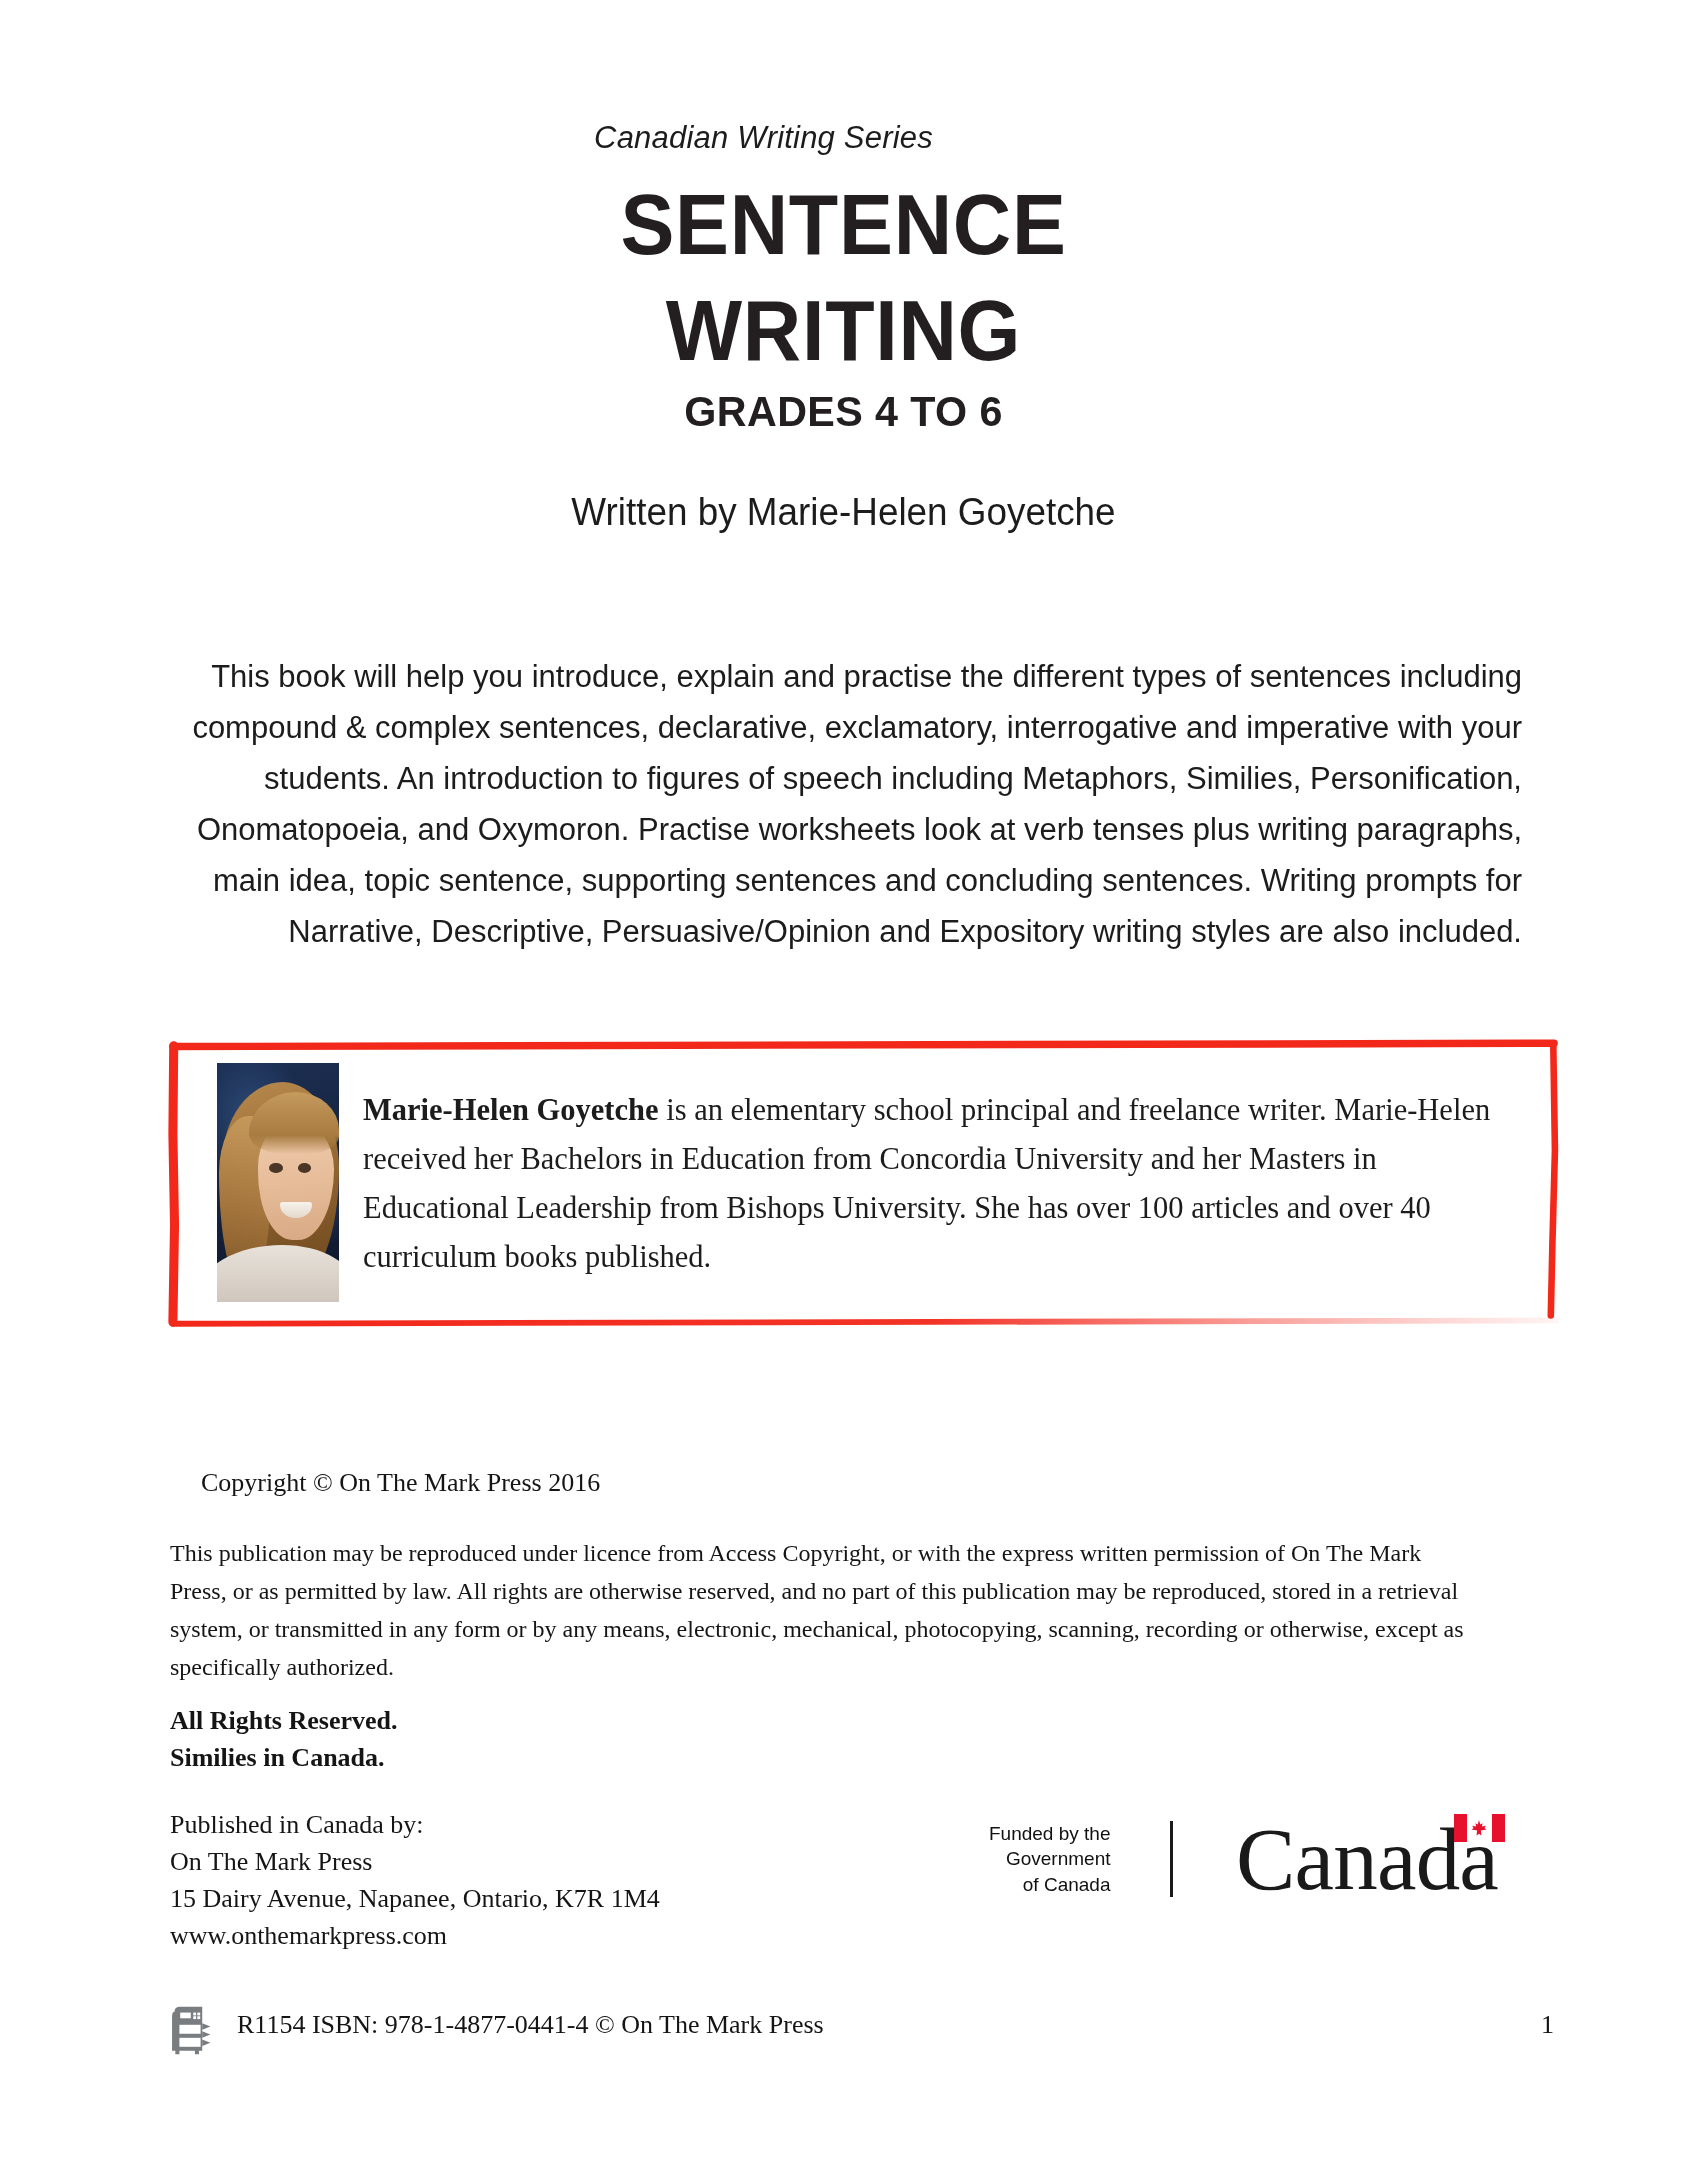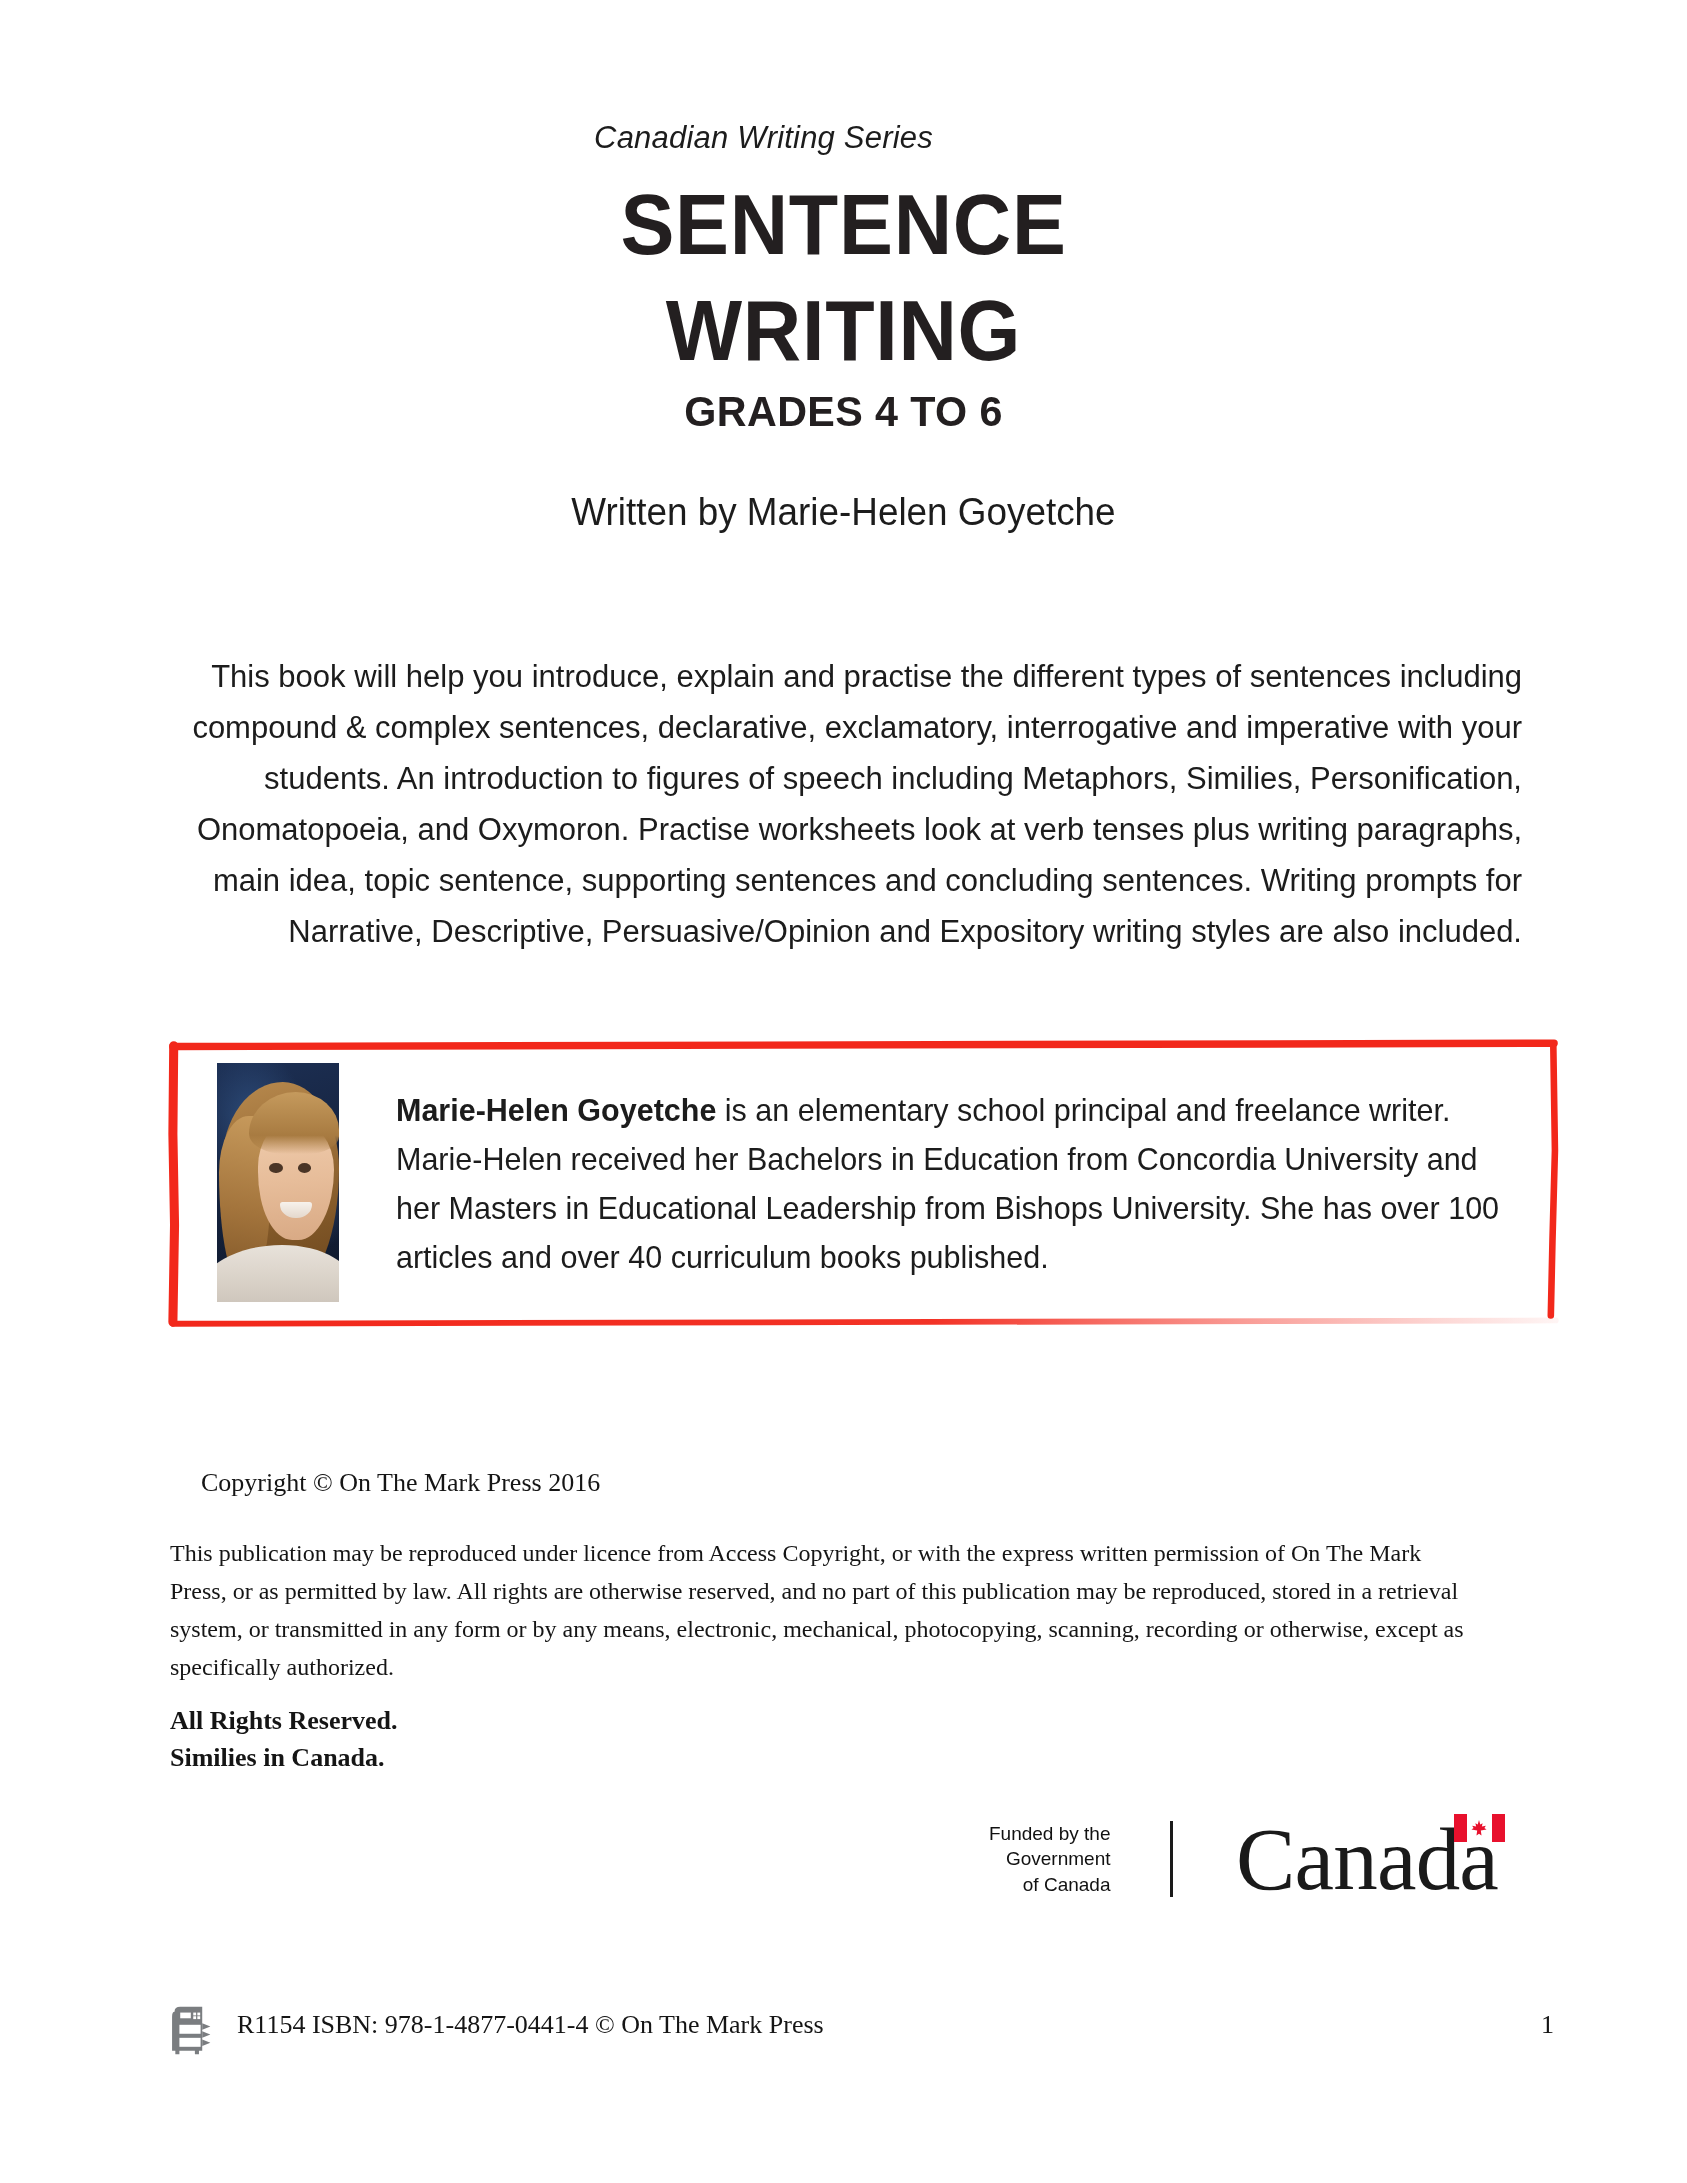--- a/index.html
+++ b/index.html
@@ -200,24 +200,24 @@
     left: 52%;
     top: 58%;
     width: 26%;
     height: 7%;
     background: linear-gradient(180deg, #f7f2ec 0%, #e4d8cc 100%);
     border-radius: 10% 10% 60% 60% / 20% 20% 100% 100%;
   }
 
   .bio-text {
     flex: 1 1 auto;
-    margin-left: 57px;
+    margin-left: 24px;
     margin-right: 49px;
     margin-top: 41px;
-    font-family: Liberation Sans, sans-serif;
+    font-family: Liberation Serif, serif;
     font-size: 30.5px;
     line-height: 49px;
     color: #1c1c1c;
   }
   .bio-text .bio-name {
     font-weight: bold;
   }
 
   
   .legal {
@@ -405,20 +405,26 @@
 
   <div class="legal legal-copyright">Copyright © On The Mark Press 2016</div>
 
   <div class="legal legal-body">This publication may be reproduced under licence from Access Copyright, or with the express written permission of On The Mark Press, or as permitted by law. All rights are otherwise reserved, and no part of this publication may be reproduced, stored in a retrieval system, or transmitted in any form or by any means, electronic, mechanical, photocopying, scanning, recording or otherwise, except as specifically authorized.</div>
 
   <div class="legal legal-reserved">
     <div>All Rights Reserved.</div>
     <div>Similies in Canada.</div>
   </div>
 
+  <div class="legal legal-publisher">
+    <div>Published in Canada by:</div>
+    <div>On The Mark Press</div>
+    <div>15 Dairy Avenue, Napanee, Ontario, K7R 1M4</div>
+    <div>www.onthemarkpress.com</div>
+  </div>
 
   <div class="canada-logo">
     <div class="funded-text">Funded by the
 Government
 of Canada</div>
 
     <div class="logo-divider"></div>
 
     <div class="canada-wordmark">
       <span>Canada</span>

